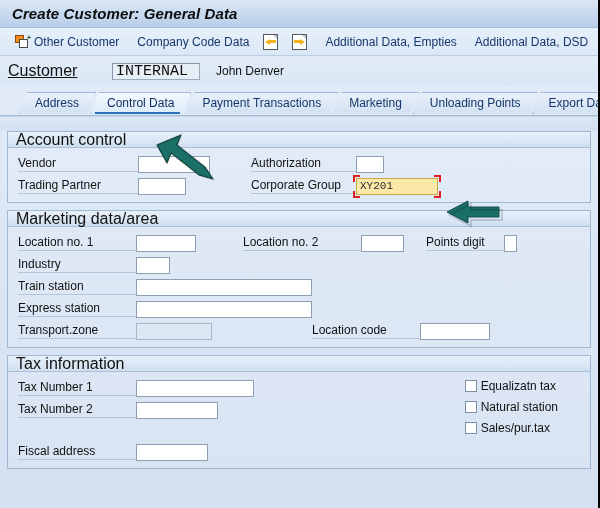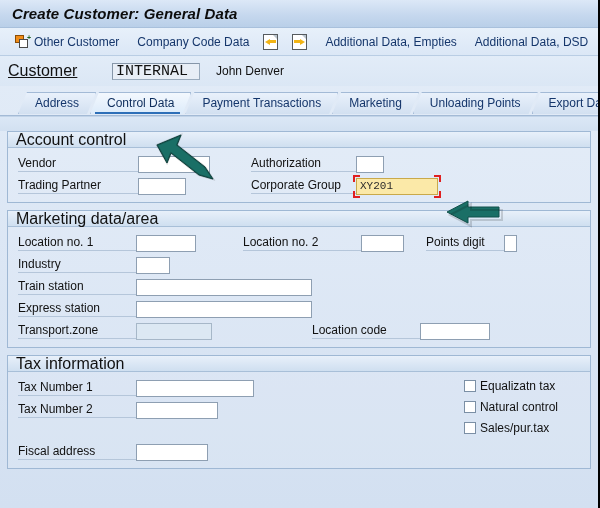--- a/index.html
+++ b/index.html
@@ -472,21 +472,21 @@
       <div class="group-header">Tax information</div>
       <div class="group-body" style="position:relative">
 
         <div class="cb-col" style="top:3px">
           <div class="cbrow">
             <span class="cbox"></span>
             <span class="cblbl">Equalizatn tax</span>
           </div>
           <div class="cbrow">
             <span class="cbox"></span>
-            <span class="cblbl">Natural control</span>
+            <span class="cblbl">Natural station</span>
           </div>
           <div class="cbrow">
             <span class="cbox"></span>
             <span class="cblbl">Sales/pur.tax</span>
           </div>
         </div>
 
         <div class="row">
           <span class="fl" style="width:118px">Tax Number 1</span>
           <span class="inp" style="width:118px"></span>

